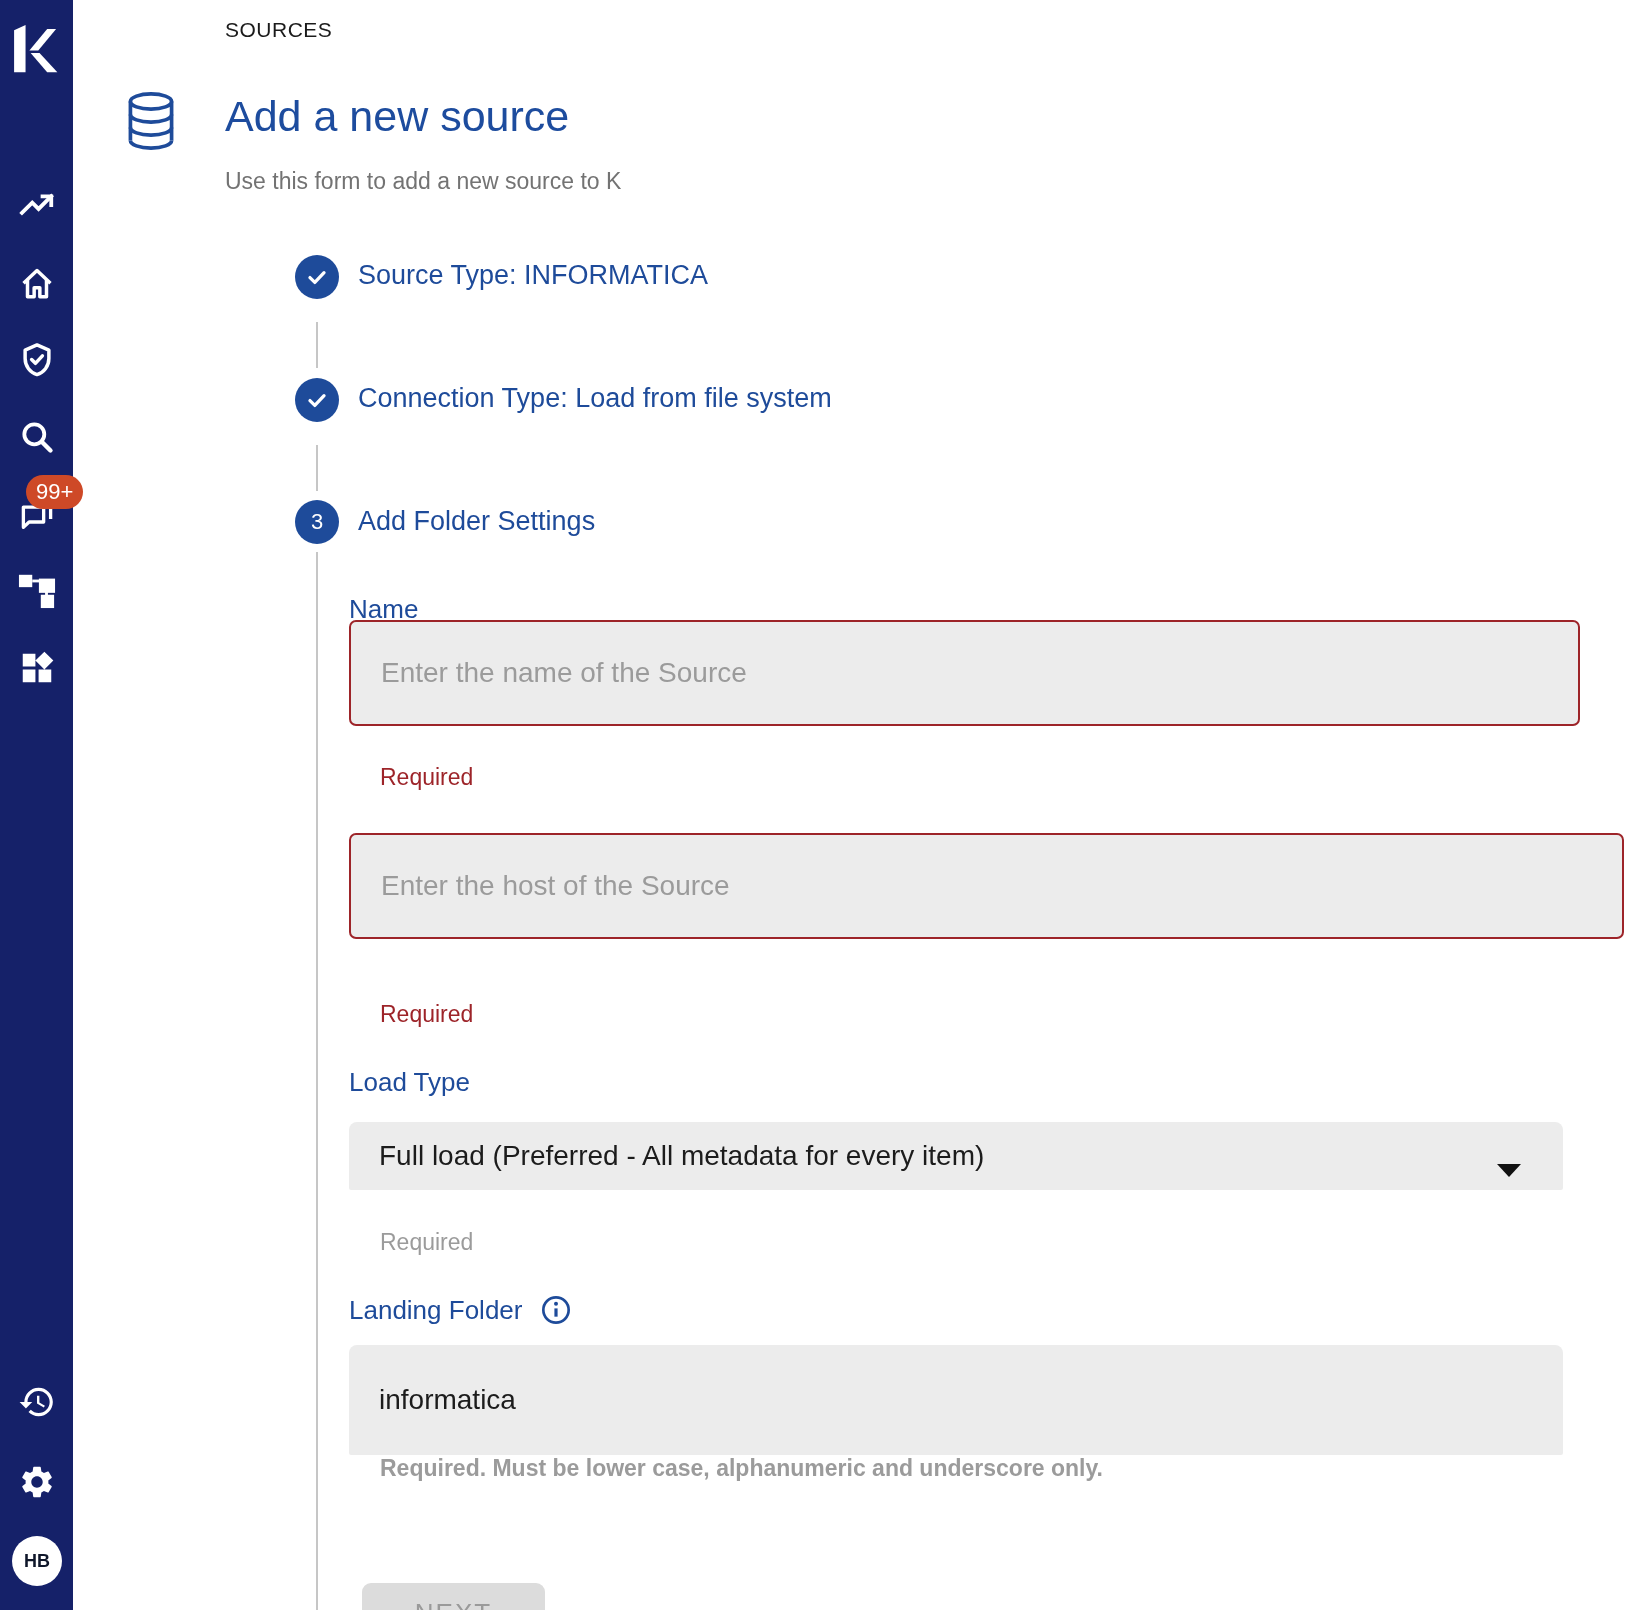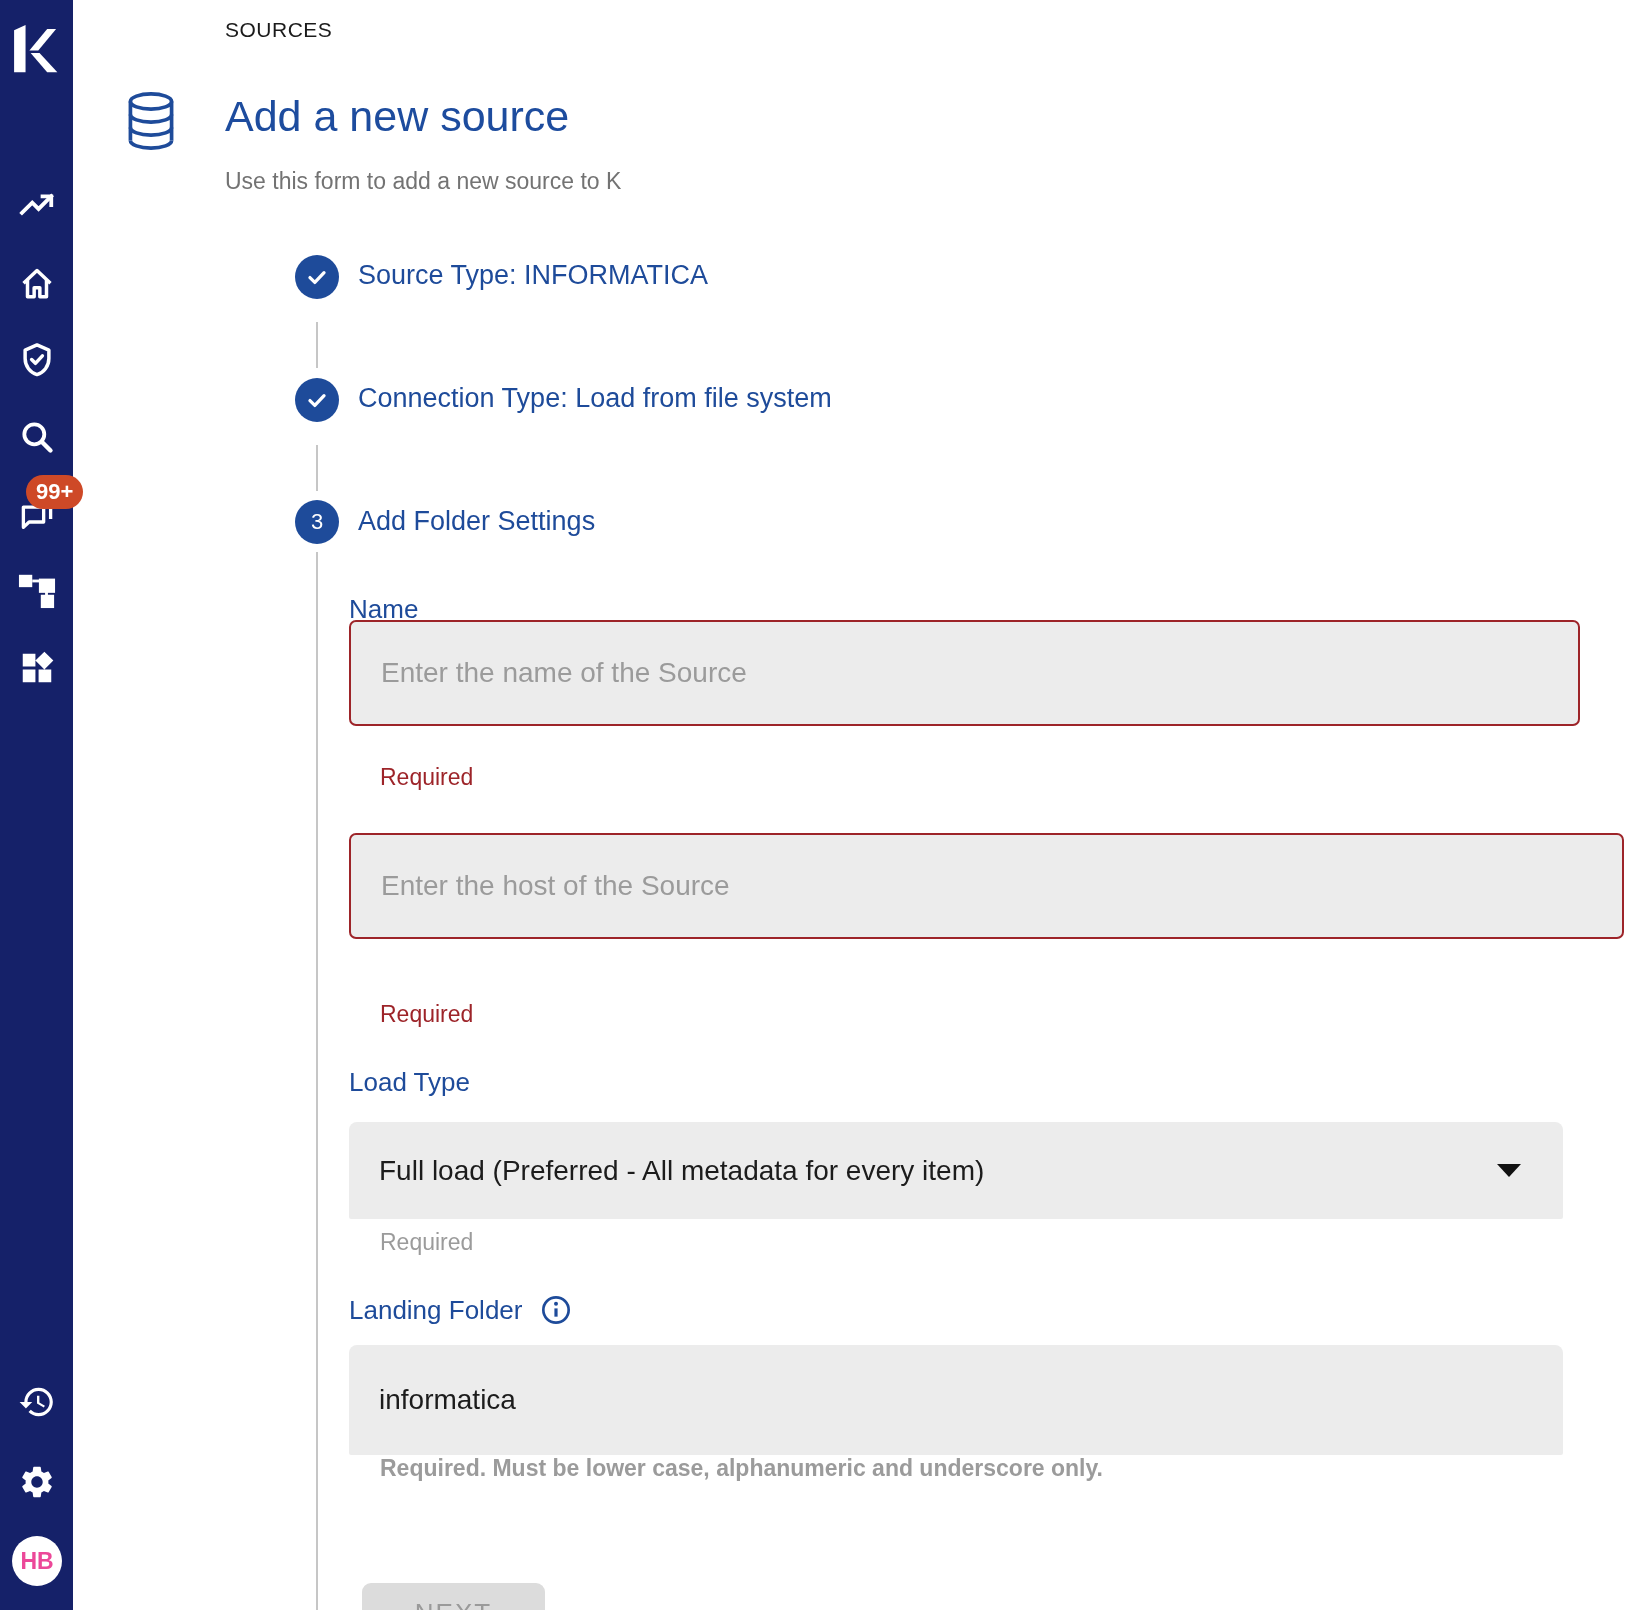--- a/index.html
+++ b/index.html
@@ -7,26 +7,26 @@
     width:1626px;height:1610px;position:relative;overflow:hidden;
     background:#ffffff;font-family:"Liberation Sans",sans-serif;
     -webkit-font-smoothing:antialiased;
   }
   
   .sidebar{position:absolute;left:0;top:0;width:73px;height:1610px;background:#152169;z-index:5;}
   .side-item{position:absolute;left:0;width:73px;display:flex;justify-content:center;align-items:center;cursor:pointer;}
   .side-item svg{display:block;}
   .badge{
     position:absolute;left:26px;top:475px;z-index:7;
-    background:#CE4927;color:#ffffff;font-size:22px;font-weight:700;
+    background:#CE4927;color:#ffffff;font-size:22px;font-weight:400;
     padding:4px 10px;border-radius:19px;line-height:1.2;
   }
   .avatar{
     position:absolute;left:12px;top:1536px;width:50px;height:50px;border-radius:50%;
-    background:#ffffff;color:#ec4899;font-size:23px;font-weight:700;
+    background:#ffffff;color:#0f172a;font-size:18px;font-weight:700;
     display:flex;align-items:center;justify-content:center;cursor:pointer;
   }
   
   .main{position:absolute;left:73px;top:0;width:1553px;height:1610px;}
   .breadcrumb{position:absolute;left:152px;top:18px;font-size:21px;font-weight:500;color:#1b1b1b;letter-spacing:0.5px;}
   .source-db-icon{position:absolute;left:52px;top:90px;}
   .page-title{position:absolute;left:152px;top:92px;font-size:43px;font-weight:500;color:#1D4C9E;line-height:1.15;}
   .page-subtitle{position:absolute;left:152px;top:168px;font-size:23px;color:#737373;}
   
   .step-circle{
@@ -43,21 +43,21 @@
     background:#ECECEC;border:none;outline:none;
     font-family:"Liberation Sans",sans-serif;font-size:28px;color:#1c1c1c;
     padding:0 0 0 30px;
   }
   .text-input::placeholder{color:#9b9b9b;opacity:1;}
   .error-input{border:2px solid #9D2429;border-radius:7px;}
   .plain-input{border-radius:8px 8px 2px 2px;}
   .error-text{position:absolute;left:307px;font-size:23px;color:#9D2429;line-height:1;}
   .helper-text{position:absolute;left:307px;font-size:23px;color:#9B9B9B;line-height:1;}
   .select-box{
-    position:absolute;left:276px;top:1122px;width:1214px;height:97px;box-sizing:border-box;
+    position:absolute;left:276px;top:1122px;width:1214px;height:68px;box-sizing:border-box;
     background:#ECECEC;border-radius:8px 8px 2px 2px;cursor:pointer;
     display:flex;align-items:center;padding-left:30px;
   }
   .select-value{font-size:28px;color:#1c1c1c;}
   .select-caret{
     position:absolute;right:42px;top:42px;width:0;height:0;
     border-left:12px solid transparent;border-right:12px solid transparent;
     border-top:13px solid #111111;
   }
   .label-row{position:absolute;left:276px;top:1294px;display:flex;align-items:center;gap:18px;}

